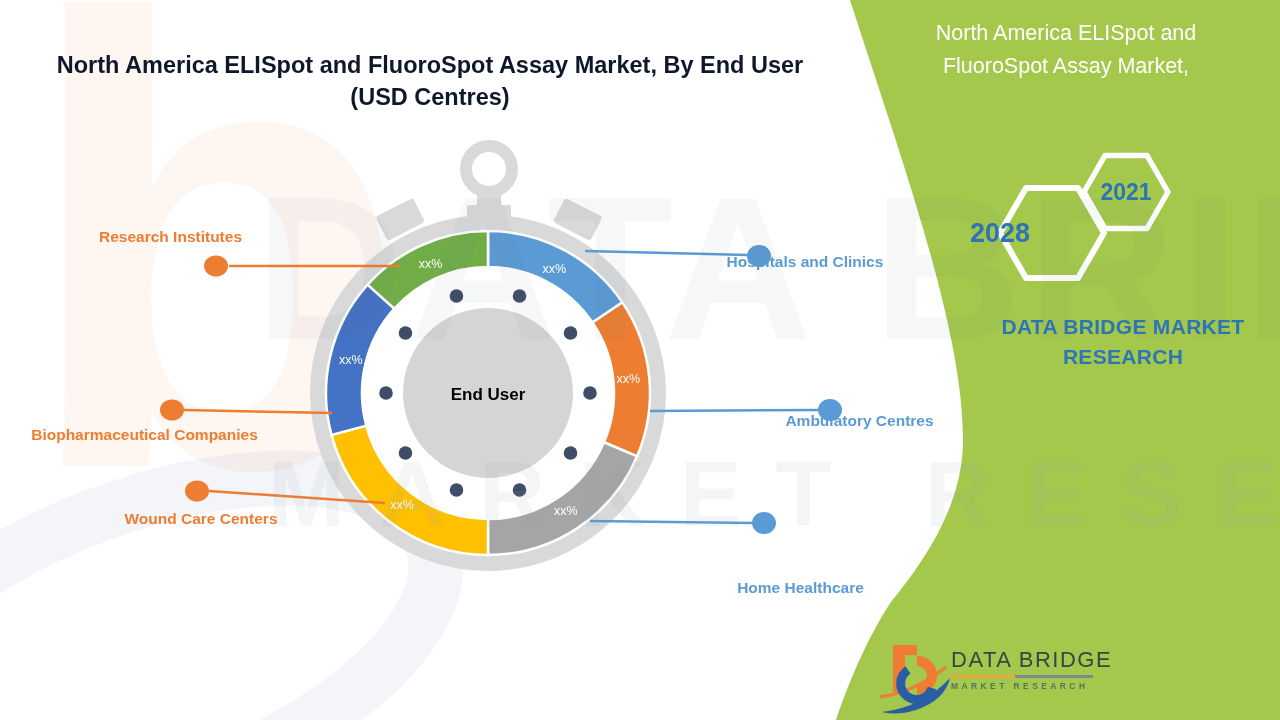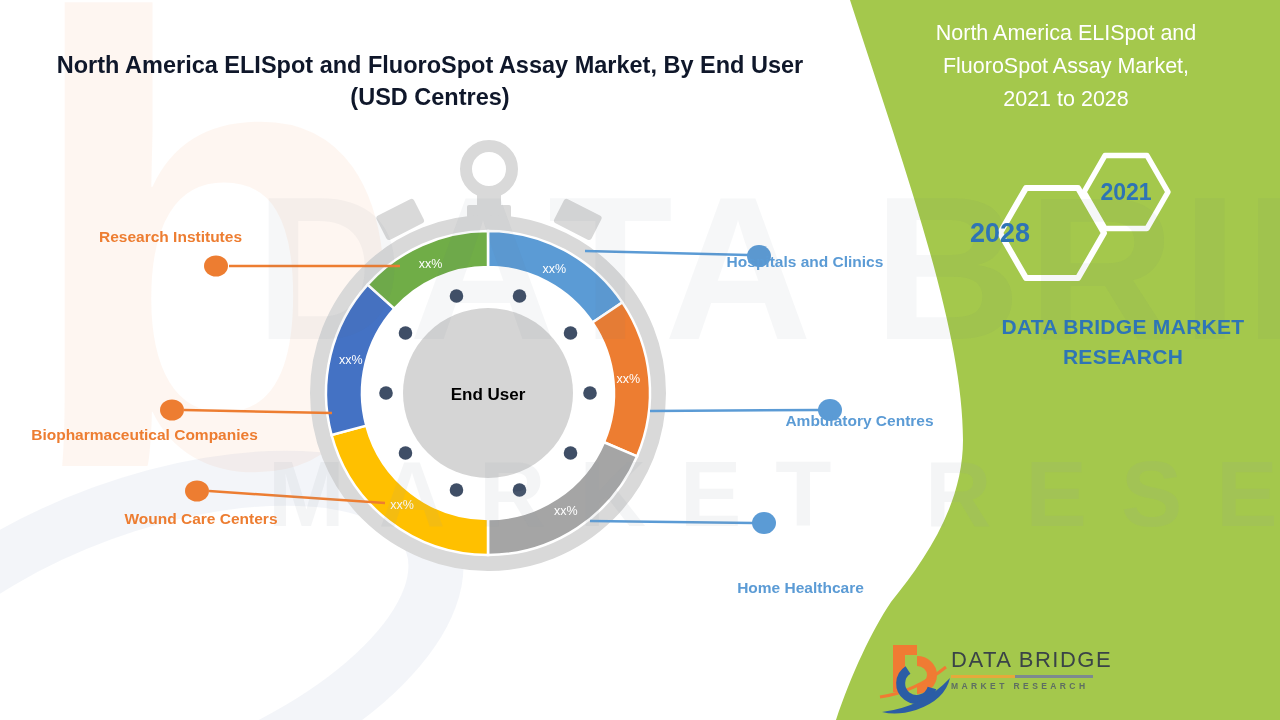--- a/index.html
+++ b/index.html
@@ -128,21 +128,20 @@
   <div class="abs wm2">MARKET RESEARCH</div>
 
   <div class="abs main-title">
     <div>North America ELISpot and FluoroSpot Assay Market, By End User</div>
     <div>(USD Centres)</div>
   </div>
 
   <div class="abs right-title">
     <div>North America ELISpot and</div>
     <div>FluoroSpot Assay Market,</div>
-    <div>2021 to 2028</div>
   </div>
   <div class="abs year year-2028">2028</div>
   <div class="abs year year-2021">2021</div>
   <div class="abs brand">
     <div>DATA BRIDGE MARKET</div>
     <div>RESEARCH</div>
   </div>
 
   <div class="callout co-left" style="left:58px;top:228px;width:225px;">Research Institutes</div>
   <div class="callout co-left" style="left:2px;top:426px;width:285px;">Biopharmaceutical Companies</div>

